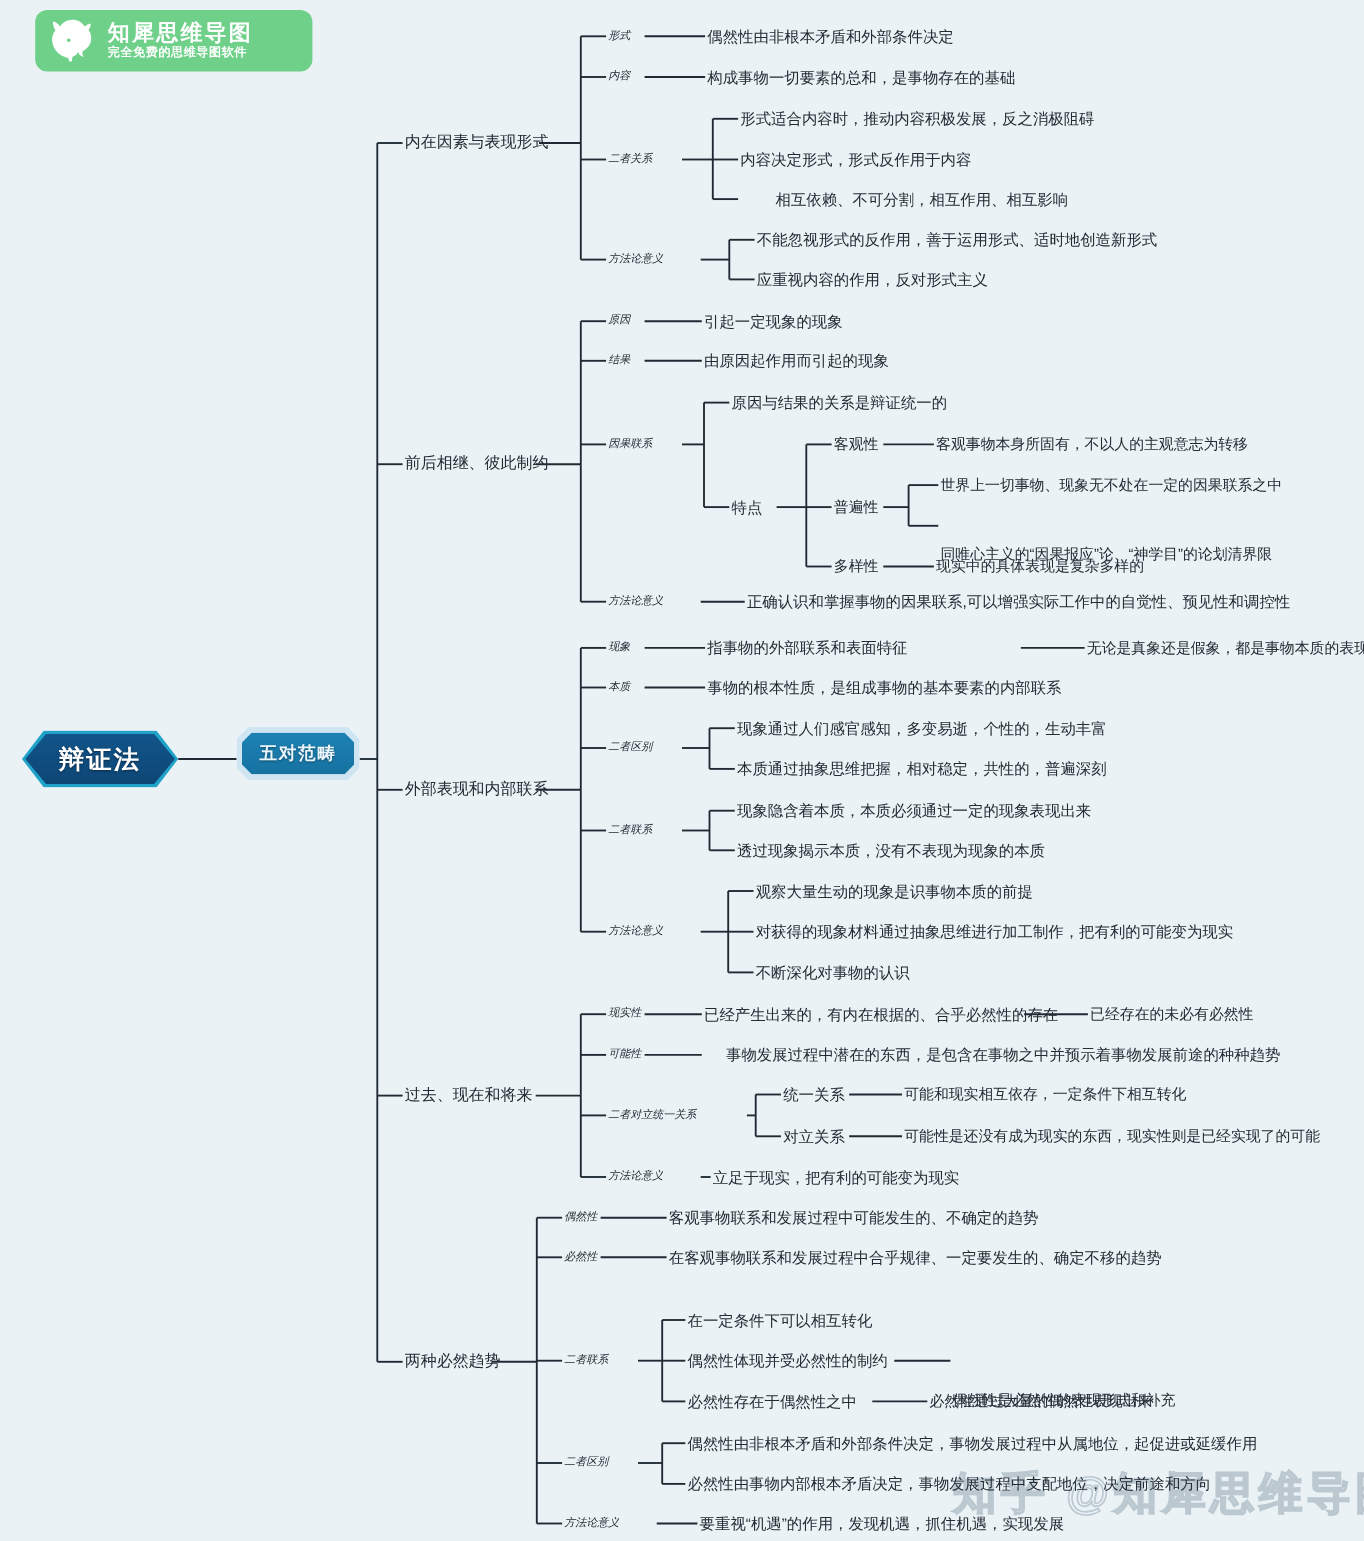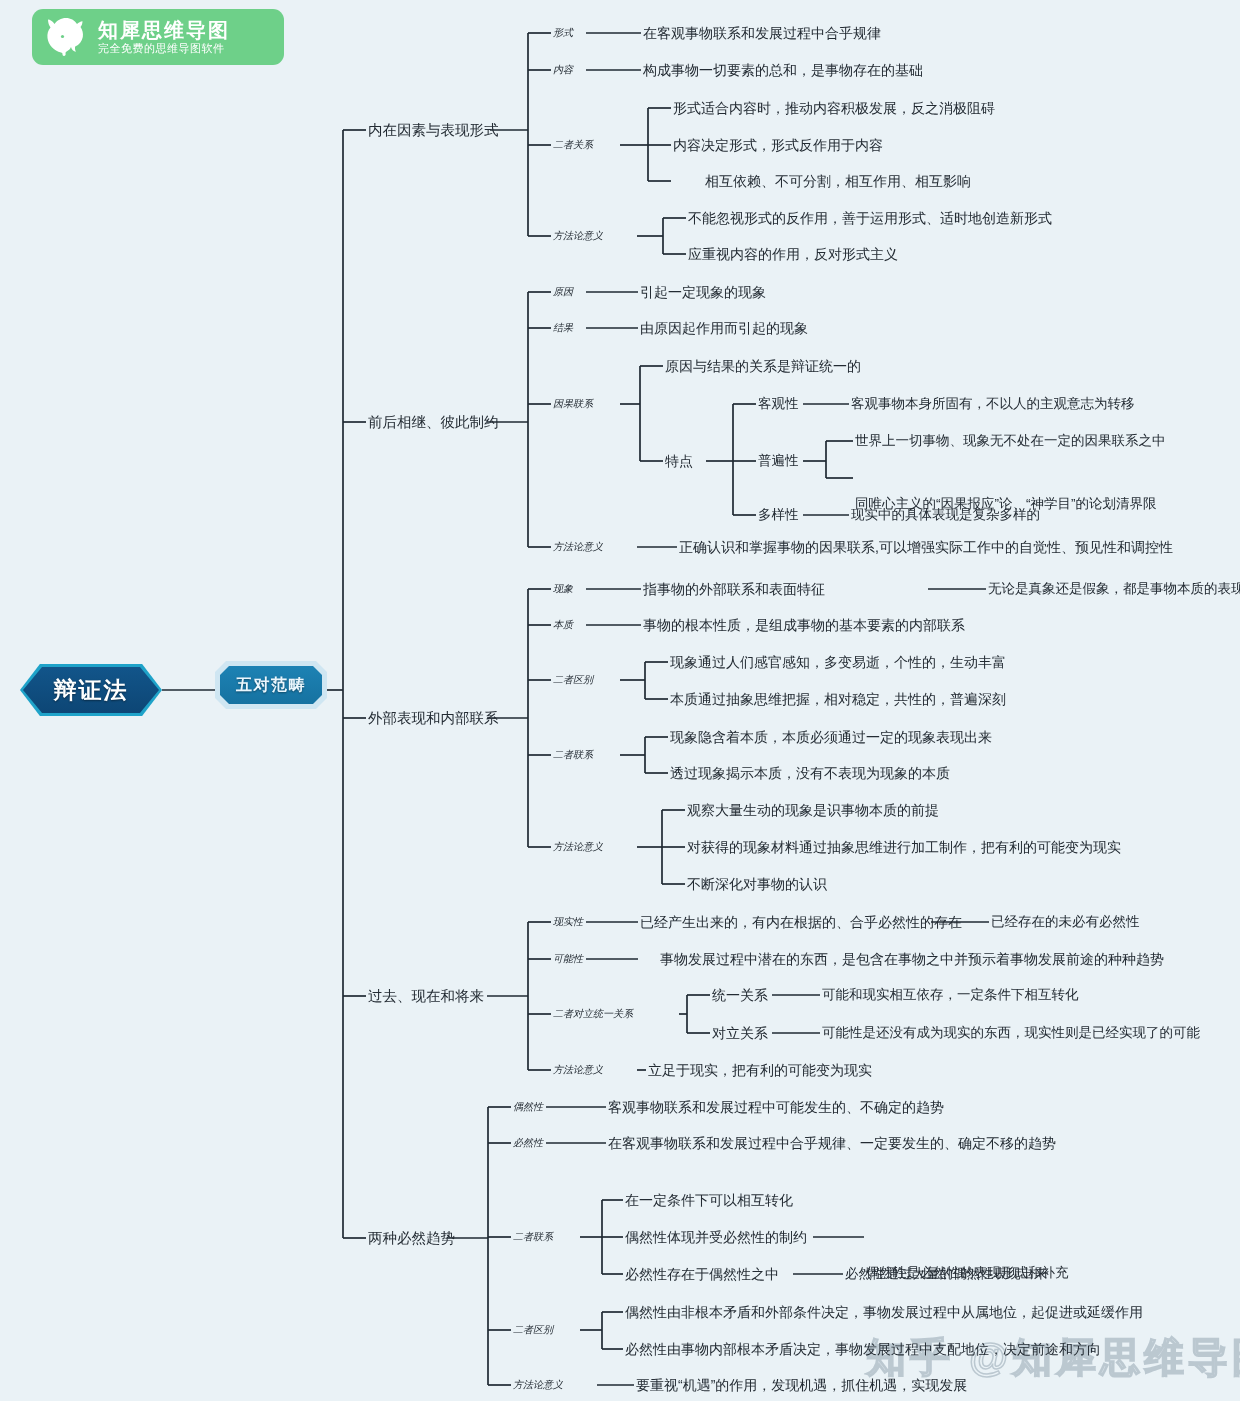--- a/index.html
+++ b/index.html
@@ -17,21 +17,21 @@
     background:#6ed089;
     border-radius:11px;
     display:flex;align-items:center;
     box-sizing:border-box;
     padding-left:10px;
   }
   #logo-badge .rhino{width:48px;height:44px;flex:0 0 48px;position:relative;}
   #logo-badge .rhino svg{display:block;}
   #logo-badge .txt{display:flex;flex-direction:column;justify-content:center;margin-left:8px;}
   #logo-badge .t1{color:#ffffff;font-size:20px;font-weight:bold;letter-spacing:2px;line-height:22px;}
-  #logo-badge .t2{color:#ffffff;font-size:11px;font-weight:normal;letter-spacing:.5px;line-height:15px;}
+  #logo-badge .t2{color:#ffffff;font-size:11px;font-weight:bold;letter-spacing:.5px;line-height:15px;}
 
   
   #watermark{
     position:absolute;left:866px;top:1330px;
     font-size:40px;font-weight:bold;letter-spacing:4px;
     color:transparent;
     -webkit-text-stroke:1.5px #b9c6cf;
     white-space:nowrap;
     pointer-events:none;
     opacity:.95;
@@ -271,21 +271,21 @@
     <div class="lbl lv2" style="left: 553px; top: 847px;">方法论意义</div>
     <div class="lbl lv2" style="left: 553px; top: 922px;">现实性</div>
     <div class="lbl lv2" style="left: 553px; top: 959px;">可能性</div>
     <div class="lbl lv2" style="left: 553px; top: 1014px;">二者对立统一关系</div>
     <div class="lbl lv2" style="left: 553px; top: 1070px;">方法论意义</div>
     <div class="lbl lv2" style="left: 513px; top: 1107px;">偶然性</div>
     <div class="lbl lv2" style="left: 513px; top: 1143px;">必然性</div>
     <div class="lbl lv2" style="left: 513px; top: 1237px;">二者联系</div>
     <div class="lbl lv2" style="left: 513px; top: 1330px;">二者区别</div>
     <div class="lbl lv2" style="left: 513px; top: 1385px;">方法论意义</div>
-    <div class="lbl lv3" style="left: 643px; top: 33px;">在客观事物联系和发展过程中合乎规律</div>
+    <div class="lbl lv3" style="left: 643px; top: 33px;">偶然性由非根本矛盾和外部条件决定</div>
     <div class="lbl lv3" style="left: 643px; top: 70px;">构成事物一切要素的总和，是事物存在的基础</div>
     <div class="lbl lv3" style="left: 673px; top: 108px;">形式适合内容时，推动内容积极发展，反之消极阻碍</div>
     <div class="lbl lv3" style="left: 673px; top: 145px;">内容决定形式，形式反作用于内容</div>
     <div class="lbl lv3" style="left: 705px; top: 181px;">相互依赖、不可分割，相互作用、相互影响</div>
     <div class="lbl lv3" style="left: 688px; top: 218px;">不能忽视形式的反作用，善于运用形式、适时地创造新形式</div>
     <div class="lbl lv3" style="left: 688px; top: 254px;">应重视内容的作用，反对形式主义</div>
     <div class="lbl lv3" style="left: 640px; top: 292px;">引起一定现象的现象</div>
     <div class="lbl lv3" style="left: 640px; top: 328px;">由原因起作用而引起的现象</div>
     <div class="lbl lv3" style="left: 665px; top: 366px;">原因与结果的关系是辩证统一的</div>
     <div class="lbl lv3" style="left: 665px; top: 461px;">特点</div>

